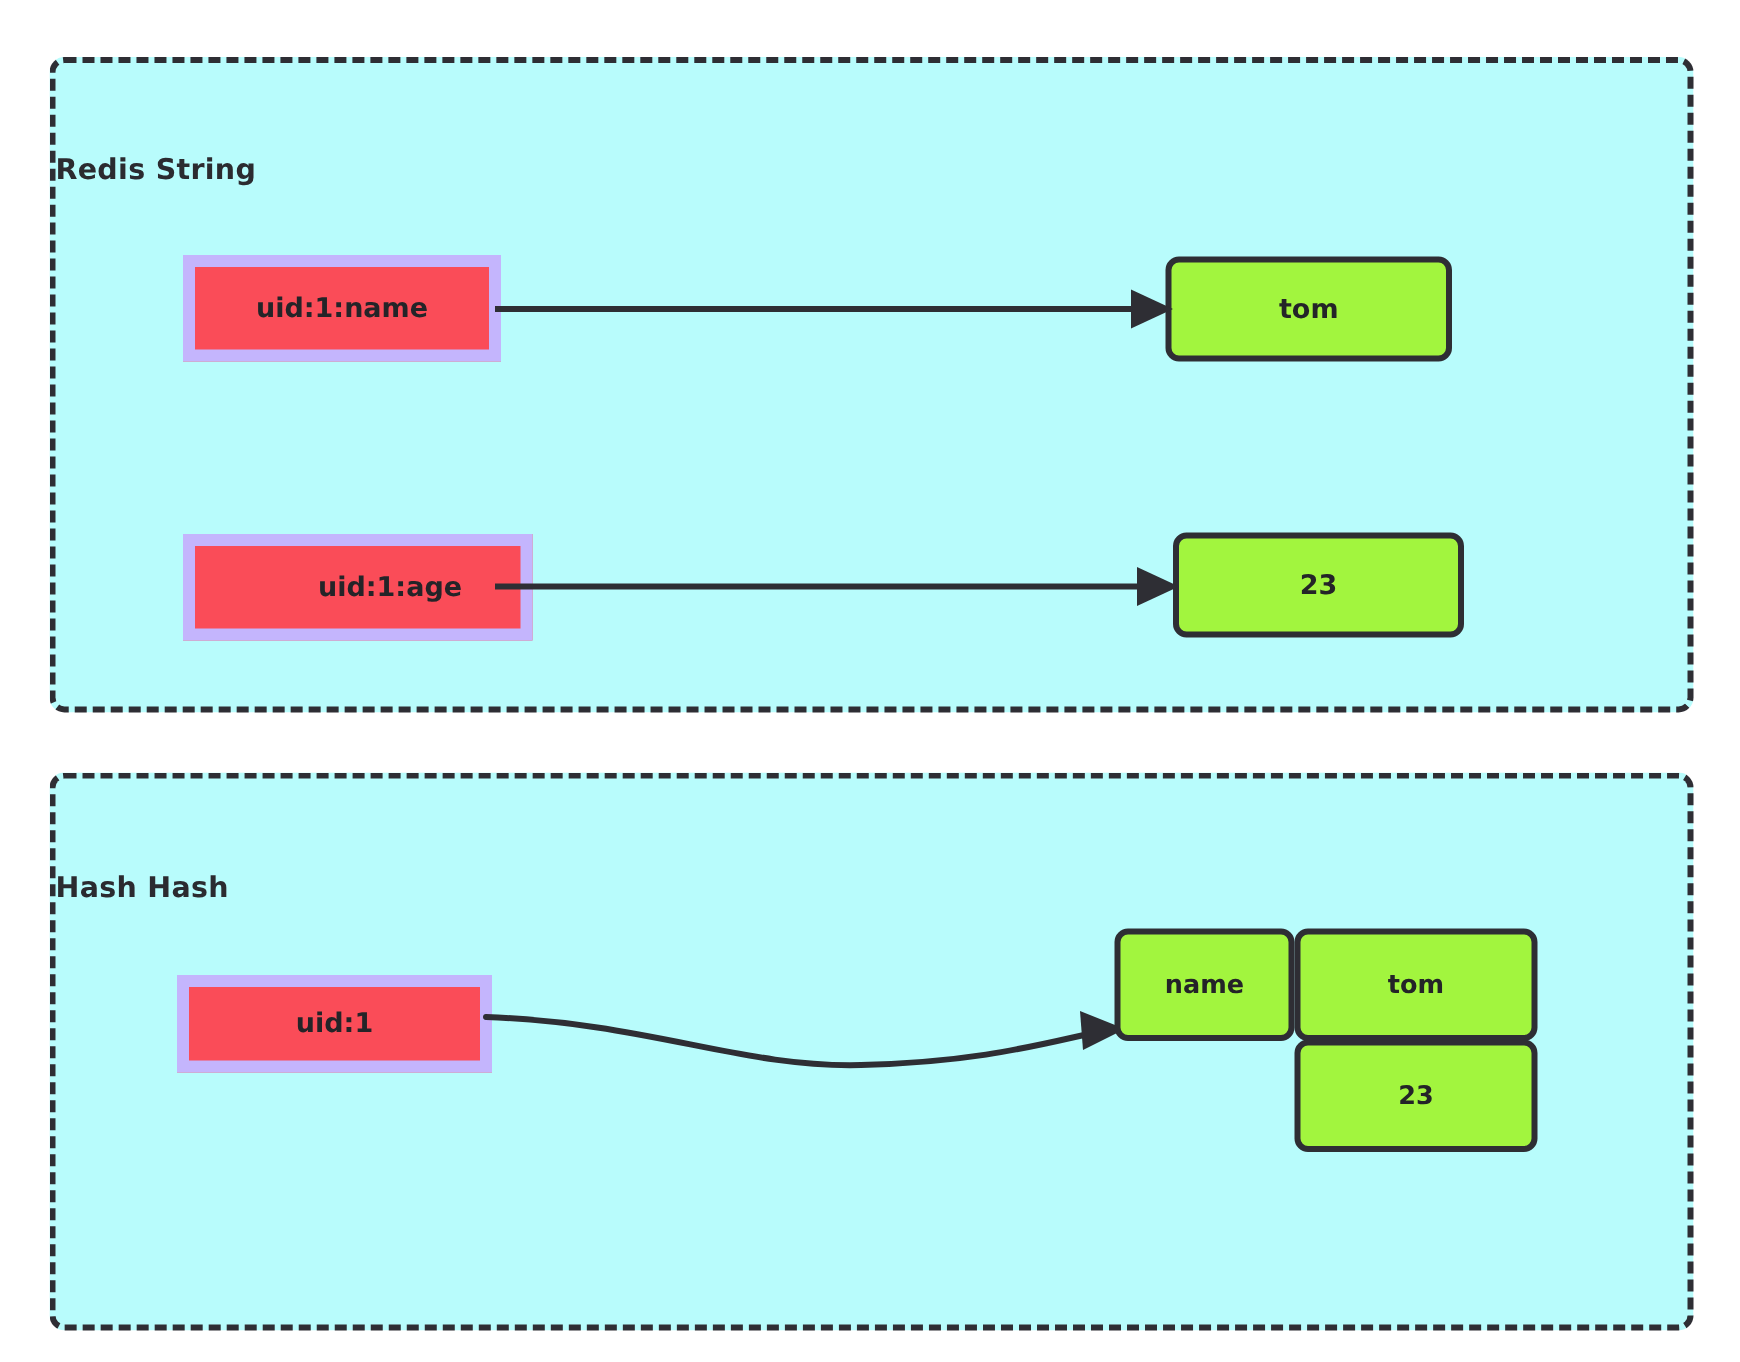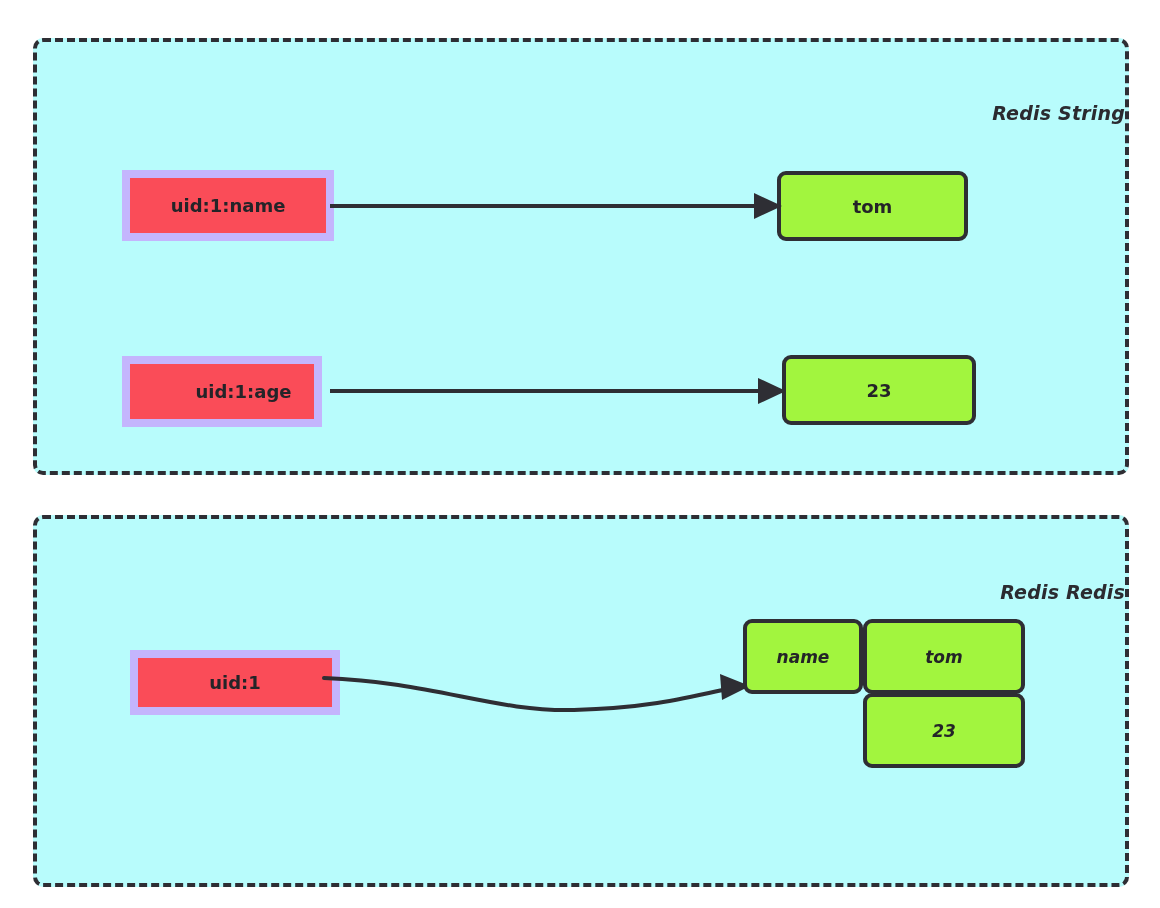--- a/index.html
+++ b/index.html
@@ -39,49 +39,48 @@
   #section-hash {
     left: 33px;
     top: 515px;
     width: 1096px;
     height: 372px;
   }
 
   .section-title {
     position: absolute;
     width: 100%;
-    text-align: right;
+    text-align: left;
     font-size: 19px;
     font-weight: bold;
     color: #2b2b30;
     letter-spacing: 0.2px;
     user-select: none;
-    font-style: italic;
   }
   #section-string .section-title { top: 60px; }
   #section-hash  .section-title { top: 62px; }
 
   
   .key-box {
     position: absolute;
     background: #fa4c58;
     border: 8px solid #c4b5fd;
     border-radius: 0;
     box-sizing: border-box;
     display: flex;
     align-items: center;
     justify-content: center;
     font-size: 18px;
     font-weight: bold;
     color: #242428;
     user-select: none;
   }
   #key-uid1name { left: 122px; top: 170px; width: 212px; height: 71px; }
-  #key-uid1age  { left: 122px; top: 356px; width: 200px; height: 71px; padding-left: 43px; }
-  #key-uid1     { left: 118px; top: 650px; width: 210px; height: 65px; margin-left: 12px; }
+  #key-uid1age  { left: 122px; top: 356px; width: 233px; height: 71px; padding-left: 43px; }
+  #key-uid1     { left: 118px; top: 650px; width: 210px; height: 65px; }
 
   
   .val-box {
     position: absolute;
     background: #a2f53e;
     border: 4px solid #2e2e34;
     border-radius: 9px;
     box-sizing: border-box;
     display: flex;
     align-items: center;
@@ -101,21 +100,20 @@
     border: 4px solid #2e2e34;
     border-radius: 9px;
     box-sizing: border-box;
     display: flex;
     align-items: center;
     justify-content: center;
     font-size: 17px;
     font-weight: bold;
     color: #242428;
     user-select: none;
-    font-style: italic;
   }
   #hash-cell-field-name { left: 743px; top: 619px; width: 120px; height: 75px; }
   #hash-cell-value-tom  { left: 863px; top: 619px; width: 162px; height: 75px; }
   #hash-cell-field-age  { left: 743px; top: 693px; width: 120px; height: 75px; }
   #hash-cell-value-23   { left: 863px; top: 693px; width: 162px; height: 75px; }
 
   
   .arrow-svg {
     position: absolute;
     overflow: visible;
@@ -146,21 +144,21 @@
   <div class="key-box" id="key-uid1age">uid:1:age</div>
 
   <div class="val-box" id="val-23">23</div>
 
   <svg class="arrow-svg" id="arrow-age-to-23" viewBox="0 0 456 32">
     <line x1="0" y1="16" x2="436" y2="16" stroke="#2e2e34" stroke-width="4"></line>
     <polygon points="428,3 456,16 428,29" fill="#2e2e34"></polygon>
   </svg>
 
   <div class="section" id="section-hash">
-    <div class="section-title">Redis Redis</div>
+    <div class="section-title">Hash Hash</div>
   </div>
 
   <div class="key-box" id="key-uid1">uid:1</div>
 
   <svg class="arrow-svg" id="arrow-uid1-to-hash" viewBox="0 0 426 70">
     <path d="M0,18 C110,22 170,52 250,50 C330,48 370,36 412,27" fill="none" stroke="#2e2e34" stroke-width="4" stroke-linecap="round"></path>
     <polygon points="396,14 426,26 398,40" fill="#2e2e34"></polygon>
   </svg>
 
   <div class="hash-cell" id="hash-cell-field-name">name</div>

